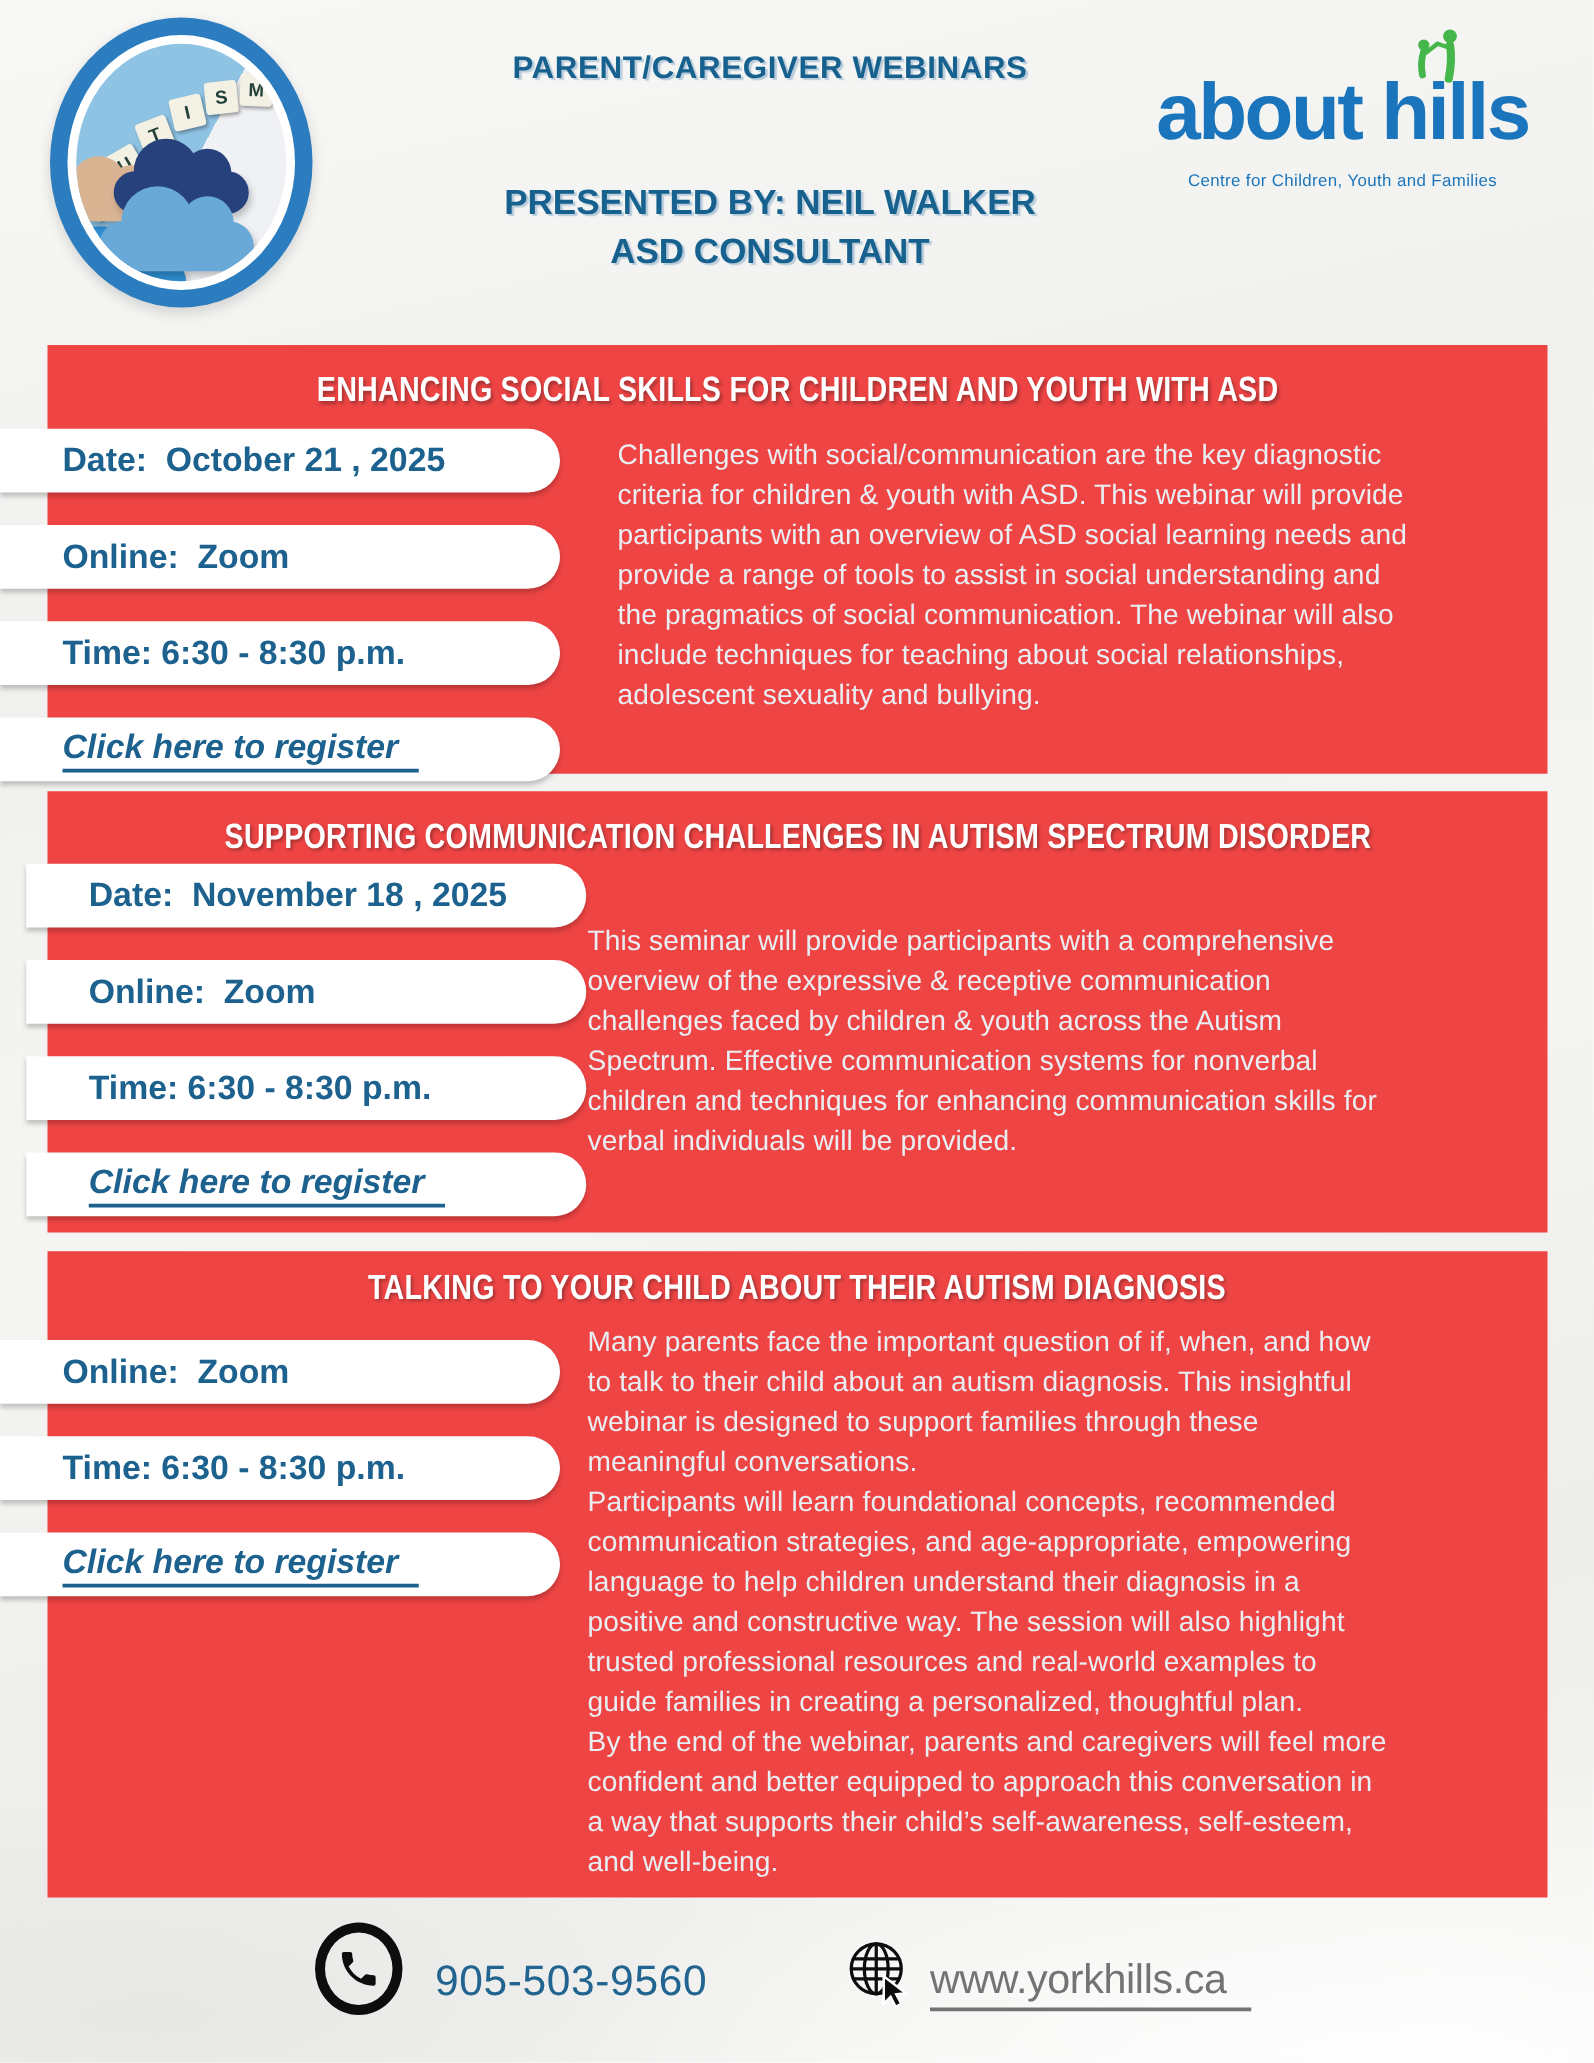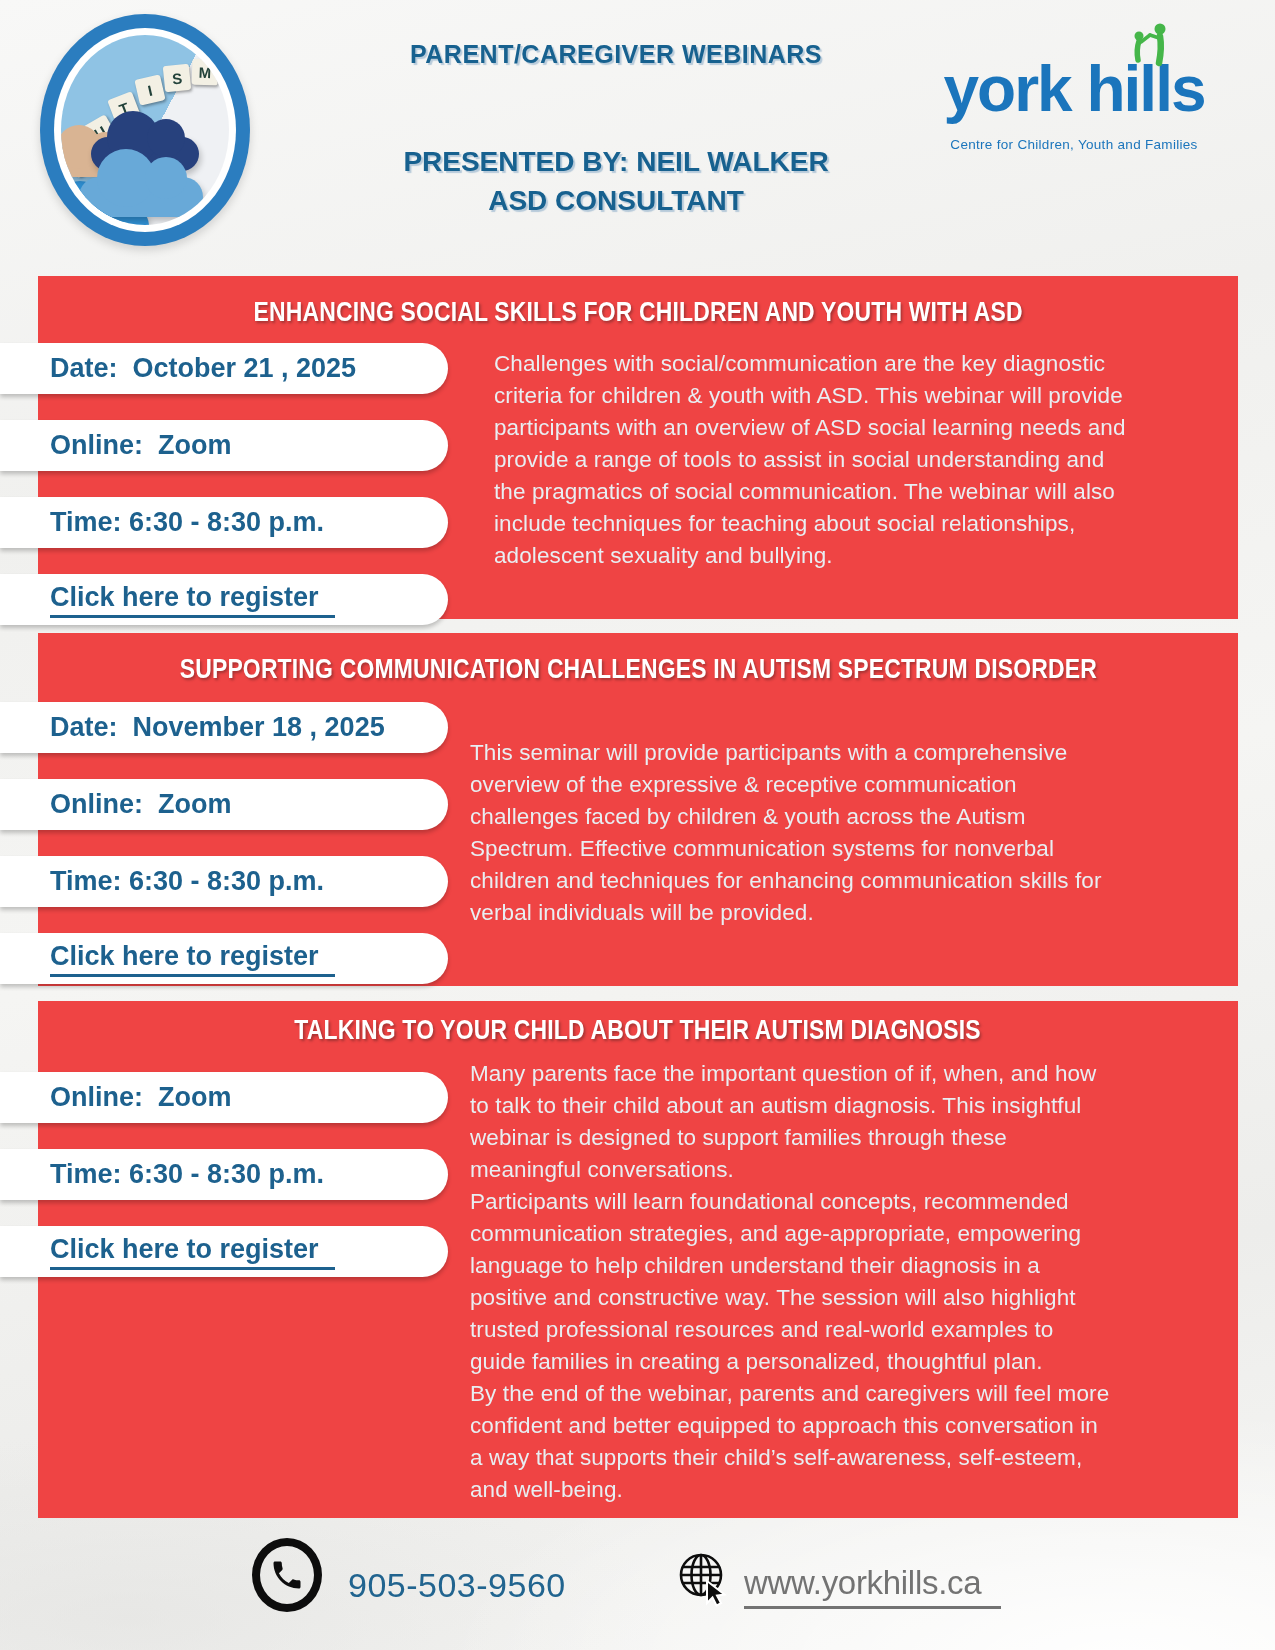--- a/index.html
+++ b/index.html
@@ -60,27 +60,27 @@
   .panel-title{position:absolute;left:0;right:0;margin:0;text-align:center;color:#ffffff;
     font-size:28px;font-weight:bold;letter-spacing:.2px;white-space:nowrap;
     text-shadow:2px 2px 3px rgba(20,20,20,.35);}
   .panel-title span{display:inline-block;transform:scaleX(.82);}
   .p1 .panel-title{top:20px;}
   .p2 .panel-title{top:20px;}
   .p3 .panel-title{top:13px;}
 
   .pills{position:absolute;left:-38px;width:448px;display:flex;flex-direction:column;gap:26px;}
   .p1 .pills{top:67px;}
-  .p2 .pills{top:69px;}
+  .p2 .pills{top:58px;margin-left:21px;}
   .p3 .pills{top:71px;}
   .pill{height:51px;background:#ffffff;border-radius:0 28px 28px 0;display:flex;align-items:center;
     padding-left:50px;font-size:27px;font-weight:600;color:#1d618e;white-space:pre;
     box-shadow:0 3px 4px rgba(0,0,0,.22);}
   .register-link{color:#1d618e;text-decoration:none;border-bottom:3px solid currentColor;
-    padding-bottom:2px;padding-right:16px;cursor:pointer;}
+    padding-bottom:2px;padding-right:16px;cursor:pointer;font-style:italic;}
 
   .desc{position:absolute;left:432px;width:716px;color:#e8eef2;font-size:22.5px;line-height:32px;
     white-space:pre-line;letter-spacing:.1px;}
   .p1 .desc{top:72px;margin-left:24px;}
   .p2 .desc{top:104px;}
   .p3 .desc{top:57px;}
 
   
   .phone-icon{position:absolute;left:252px;top:1538px;width:54px;height:58px;border:8px solid #0d0d0d;
     border-radius:50%;display:flex;align-items:center;justify-content:center;background:transparent;}
@@ -123,21 +123,21 @@
     <svg class="logo-figures" width="46" height="44" viewBox="0 0 46 44">
       <g stroke="#45b649" fill="none" stroke-linecap="round">
         <circle cx="11" cy="13" r="4.5" fill="#45b649" stroke="none"></circle>
         <path d="M11 18 Q8 27 10 37" stroke-width="5.5"></path>
         <path d="M13 19 L22 12" stroke-width="3.5"></path>
         <circle cx="32" cy="6" r="5.5" fill="#45b649" stroke="none"></circle>
         <path d="M32 13 Q34 25 31 40" stroke-width="6.5"></path>
         <path d="M31 15 L22 12" stroke-width="3.5"></path>
       </g>
     </svg>
-    <div class="logo-name">york hills</div>
+    <div class="logo-name">about hills</div>
     <div class="logo-tagline">Centre for Children, Youth and Families</div>
   </div>
 
   <section class="panel p1">
     <h2 class="panel-title"><span>ENHANCING SOCIAL SKILLS FOR CHILDREN AND YOUTH WITH ASD</span></h2>
     <div class="pills">
       <div class="pill">Date:  October 21 , 2025</div>
       <div class="pill">Online:  Zoom</div>
       <div class="pill">Time: 6:30 - 8:30 p.m.</div>
       <div class="pill"><a class="register-link">Click here to register</a></div>

